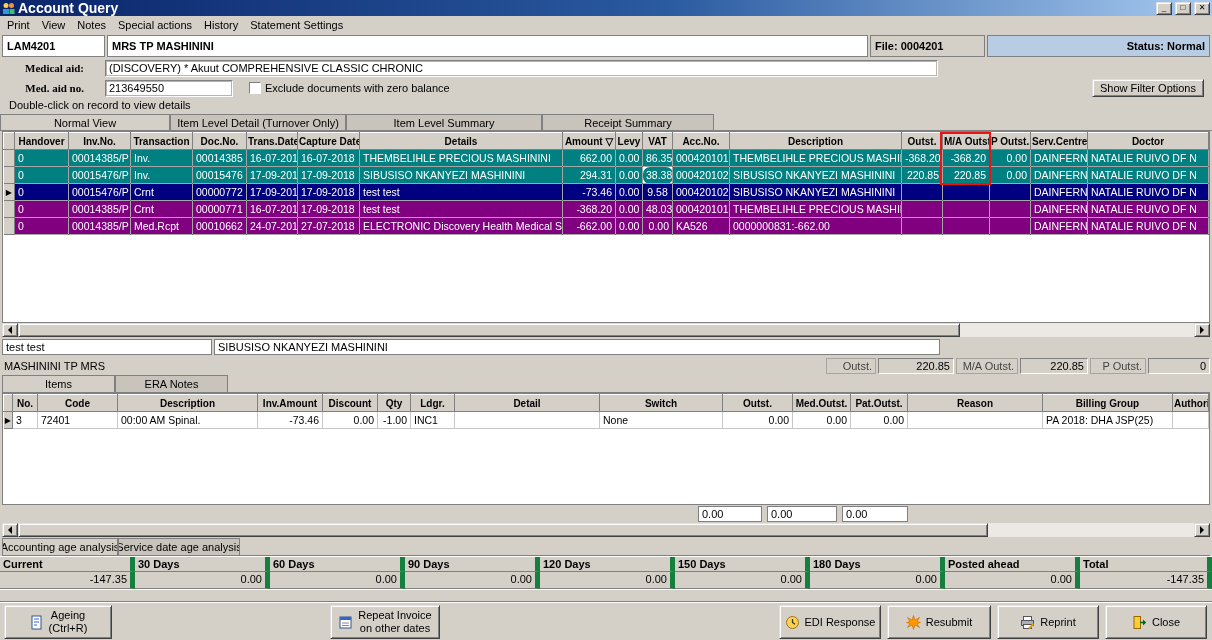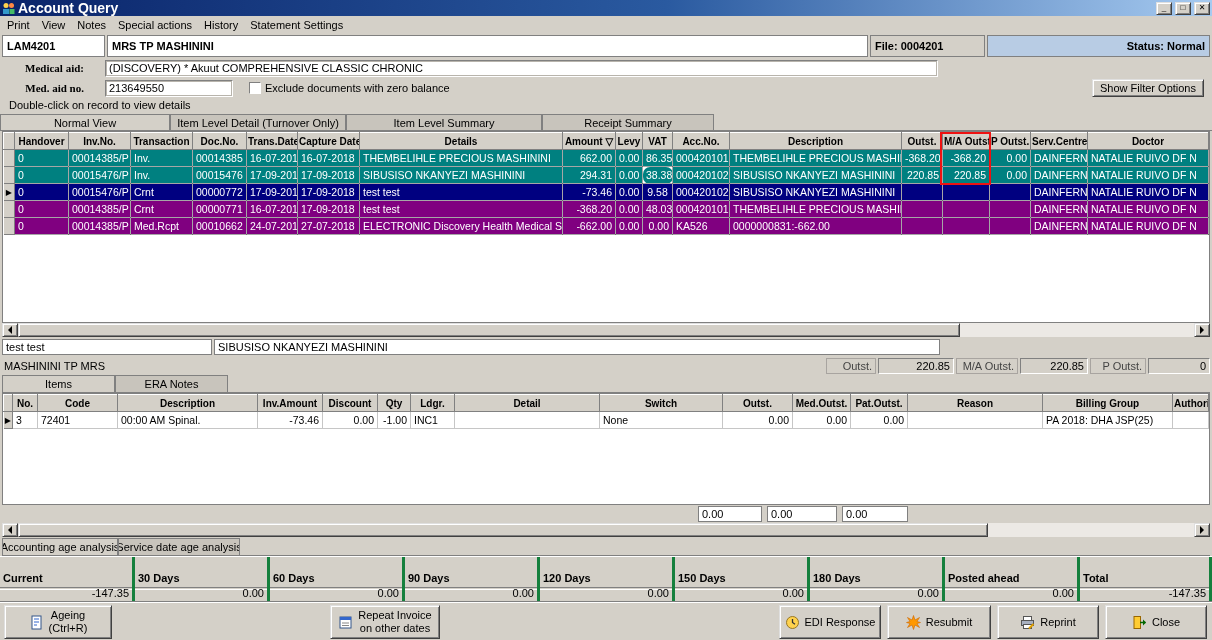--- a/index.html
+++ b/index.html
@@ -85,21 +85,21 @@
   
   .totals-row { height:16px; margin:1px 2px; display:flex; gap:5px; }
   .tot { background:#fff; border:1px solid #808080; width:64px; line-height:14px; padding:0 3px; }
   .tot:first-child { margin-left:696px; }
   .tot:nth-child(2) { width:70px; }
   .tot:nth-child(3) { width:66px; }
 
   
   .age-head { display:flex; height:16px; font-weight:bold; border-top:1px solid #fff; }
   .age-vals { display:flex; height:17px; }
-  .age-cell { border-right:3px solid #15803d; border-bottom:1px solid #808080; padding:15px 3px; width:135px;
+  .age-cell { border-right:5px solid #15803d; border-bottom:1px solid #808080; padding:1px 3px; width:135px;
               white-space:nowrap; overflow:hidden; }
   .age-cell.last { flex:1; }
   .age-vals .age-cell { font-weight:normal; text-align:right; }
 
   
   .gap { height:12px; border-top:1px solid #fff; }
   .footer { height:43px; position:relative; border-top:1px solid #808080; box-shadow:inset 0 1px 0 #fff; }
   .fbtn { position:absolute; top:3px; height:34px; display:flex; align-items:center; justify-content:center; gap:5px;
           font-size:11px; cursor:default; }
   .fbtn-label { white-space:pre-line; text-align:center; line-height:13px; }

